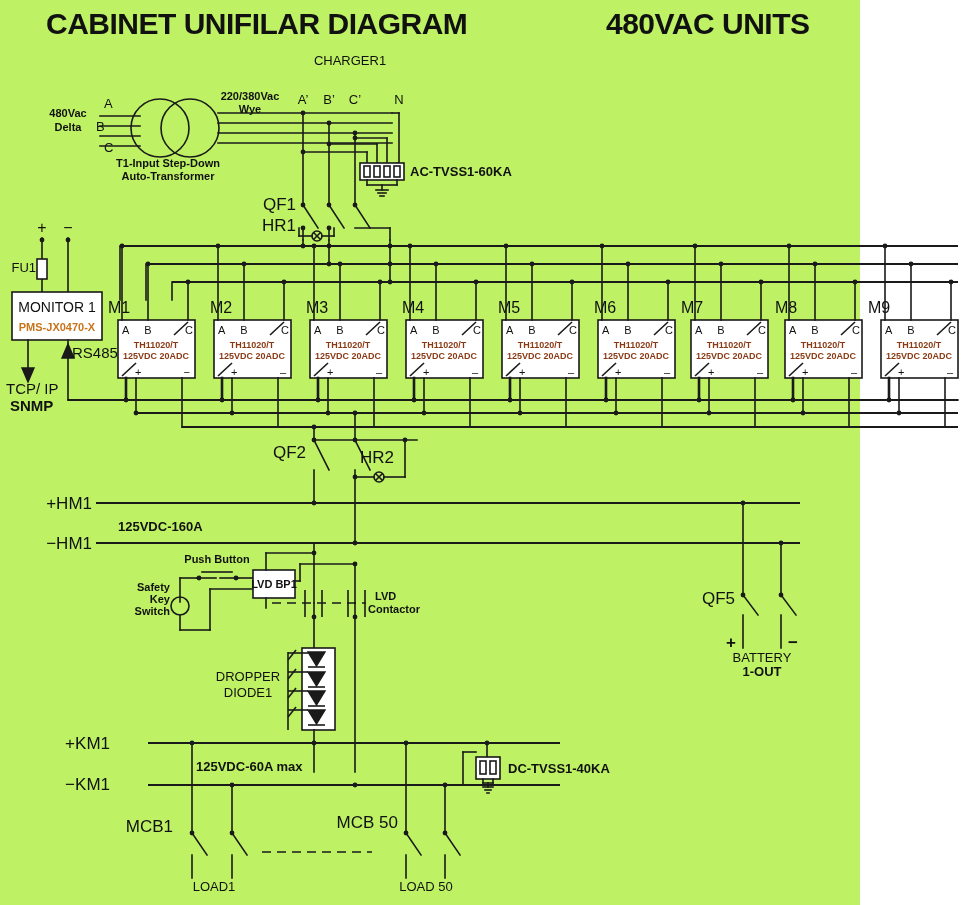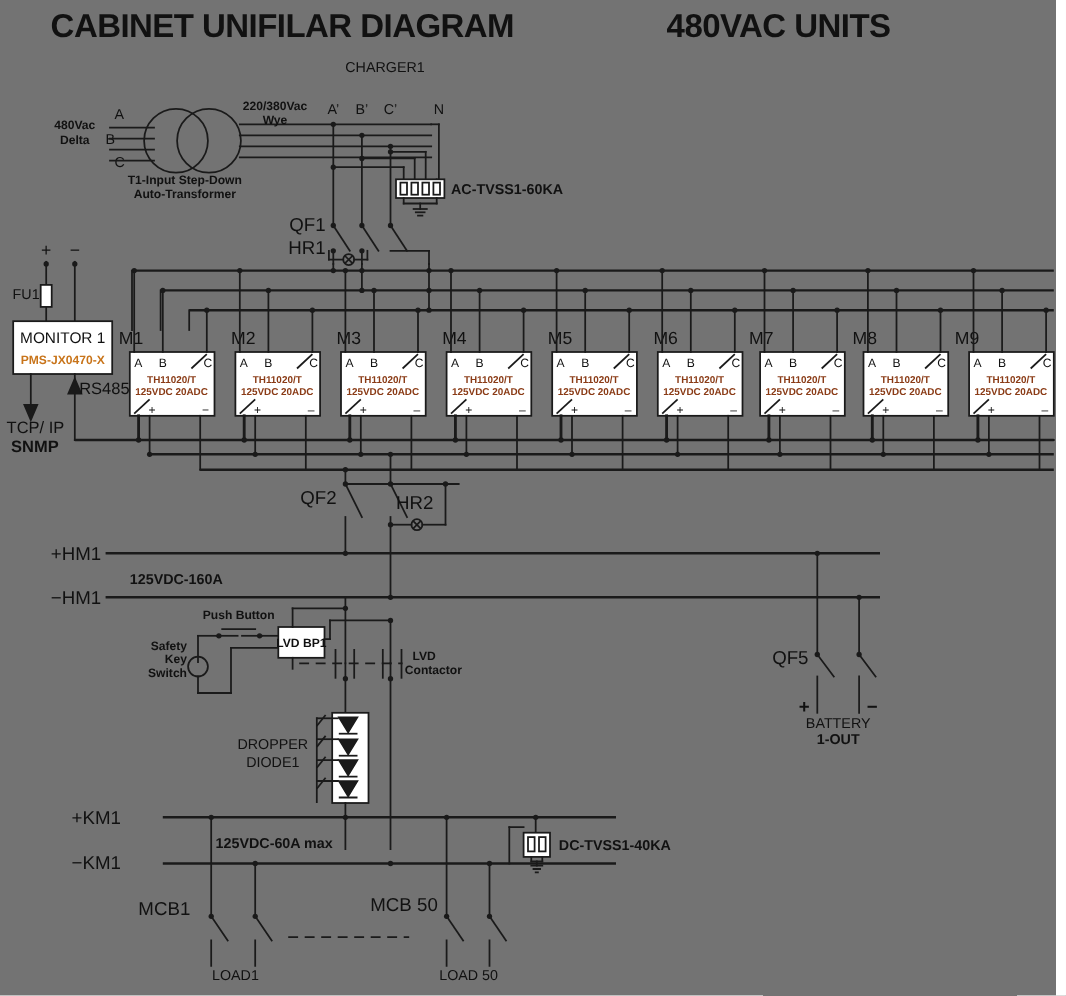--- a/index.html
+++ b/index.html
@@ -1,18 +1,18 @@
 <!DOCTYPE html>
 <html><head>
 <meta charset="utf-8">
 <style>
   html,body{margin:0;padding:0;background:#ffffff;}
   body{width:969px;height:905px;overflow:hidden;
        font-family:"Liberation Sans","DejaVu Sans",sans-serif;}
-  #stage{position:relative;width:960px;height:905px;background:#737373;}
+  #stage{position:relative;width:860px;height:905px;background:#bef264;}
   svg{display:block;}
   .wire{stroke:#1a1a1a;stroke-width:1.6;fill:none;stroke-linecap:square;}
   .wire-thick{stroke:#1a1a1a;stroke-width:2.6;fill:none;stroke-linecap:square;}
   .bus{stroke:#1a1a1a;stroke-width:2.2;fill:none;}
   .box{stroke:#1a1a1a;stroke-width:1.6;fill:#fff;}
   .sym{stroke:#1a1a1a;stroke-width:1.6;fill:none;}
   .symfill{stroke:#1a1a1a;stroke-width:1.4;fill:#1a1a1a;}
   .dash{stroke:#1a1a1a;stroke-width:1.6;fill:none;stroke-dasharray:9 6;}
   .node{fill:#1a1a1a;}
   text{font-family:"Liberation Sans","DejaVu Sans",sans-serif;fill:#111;}

